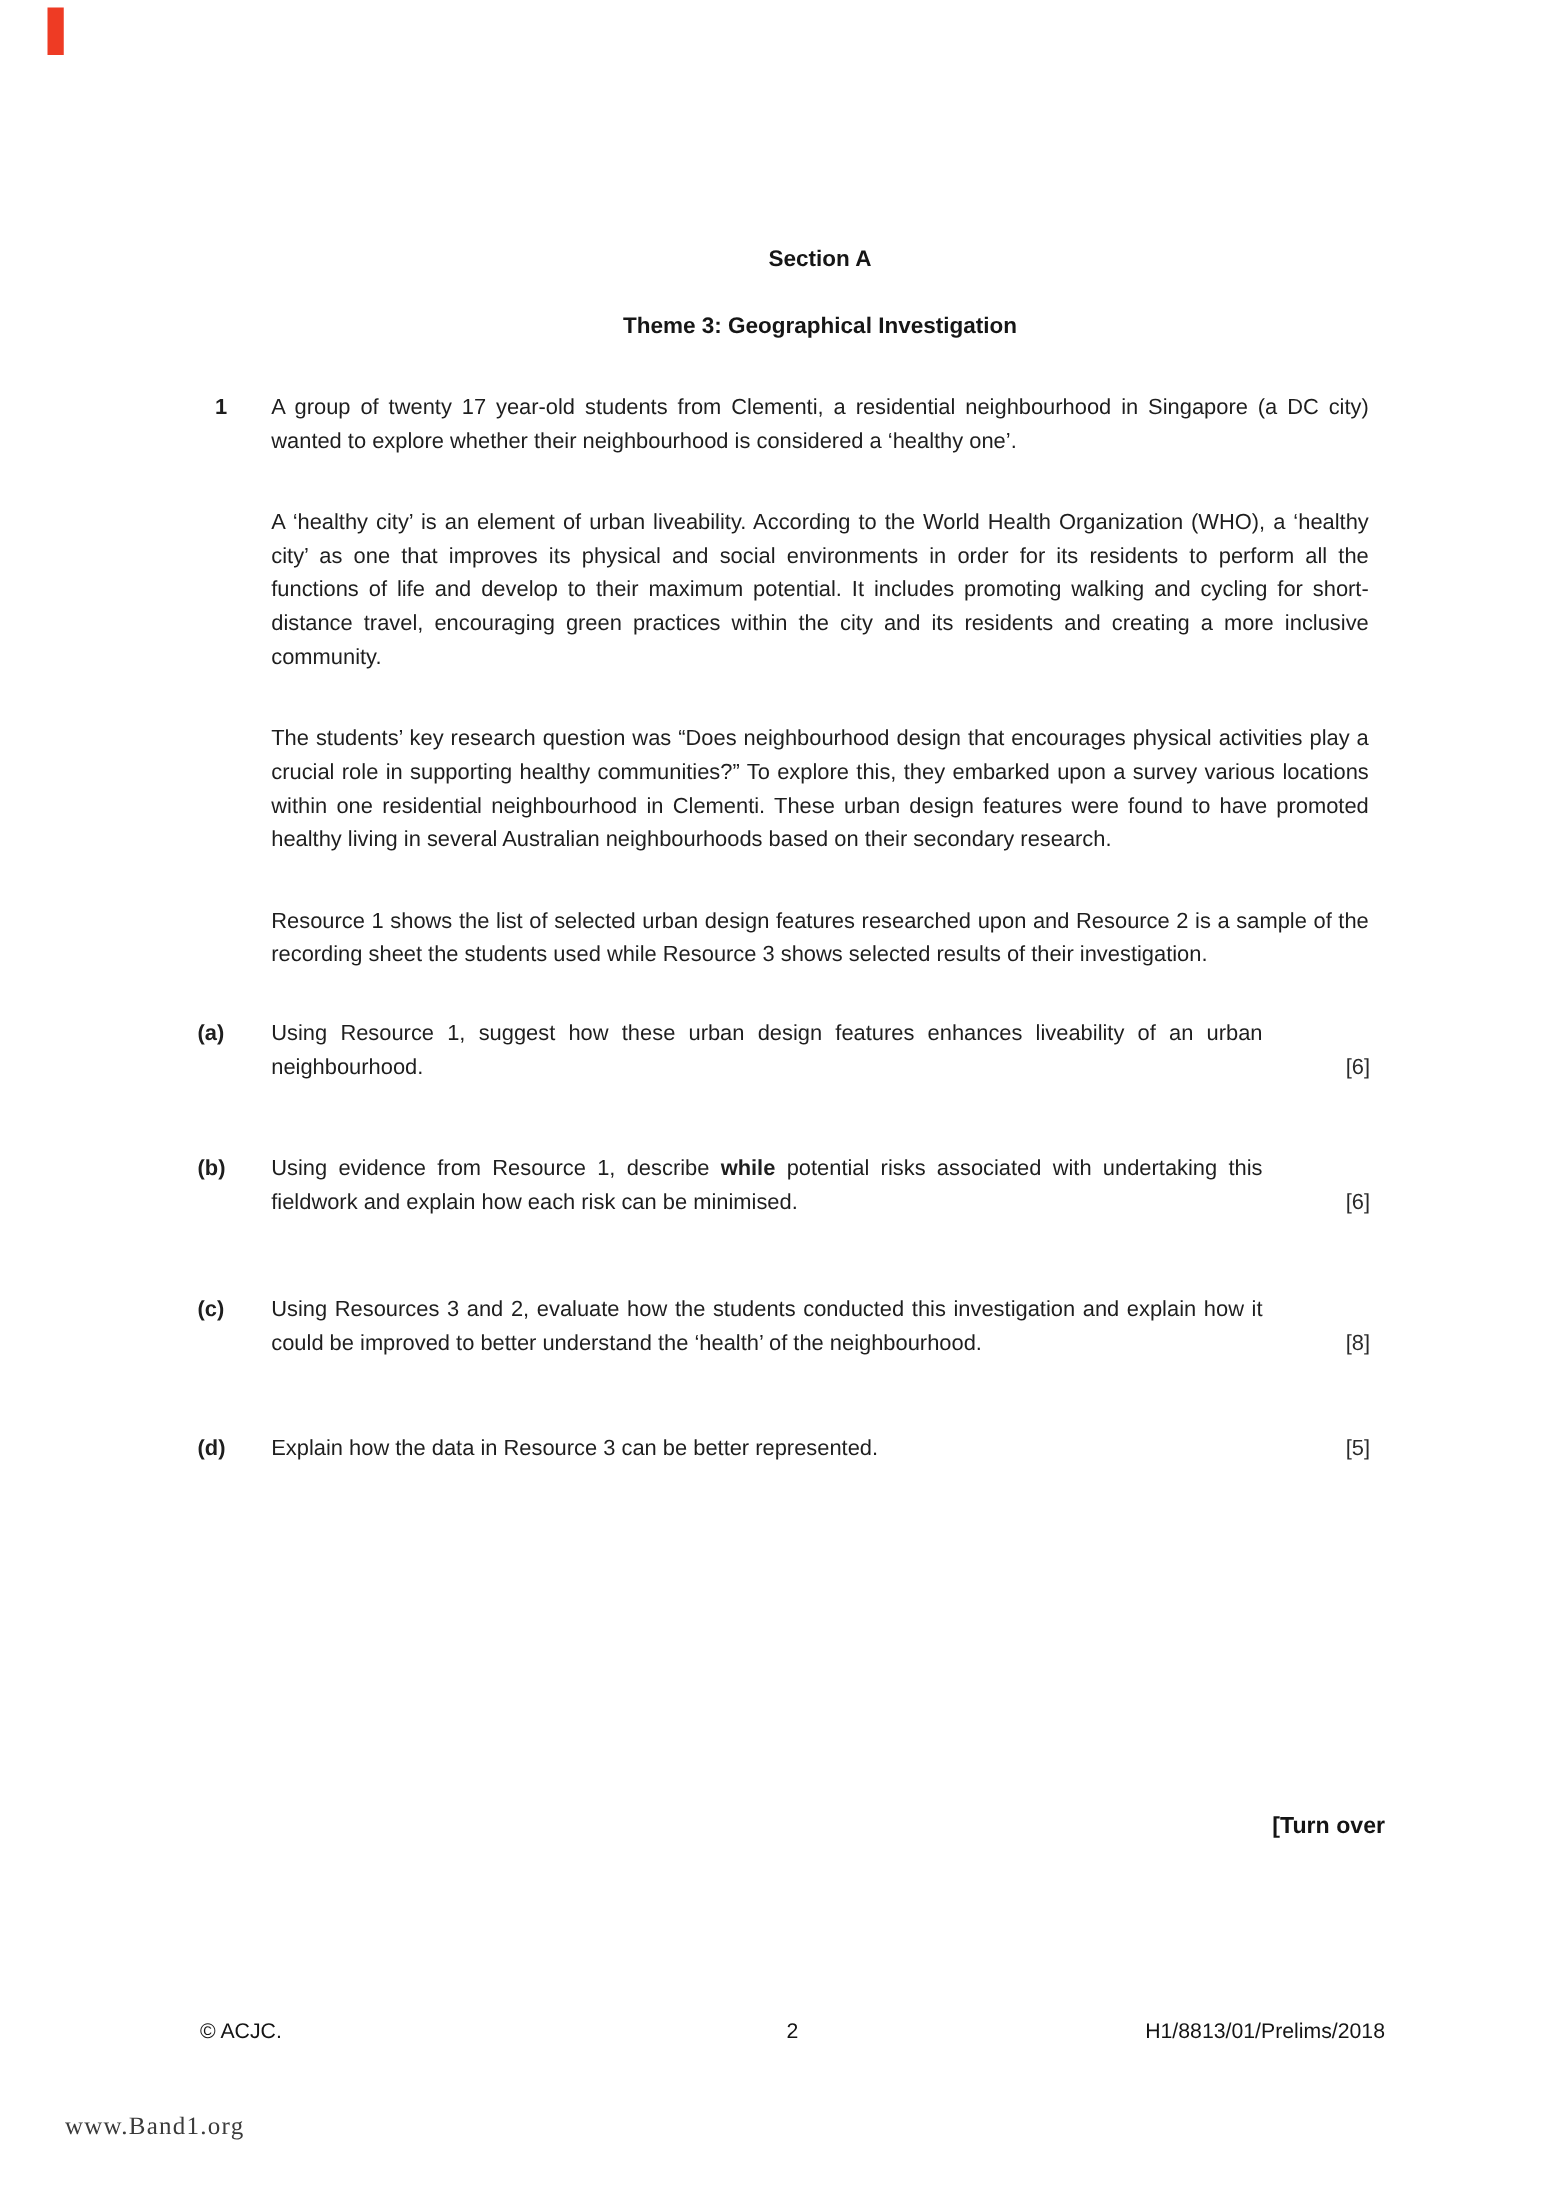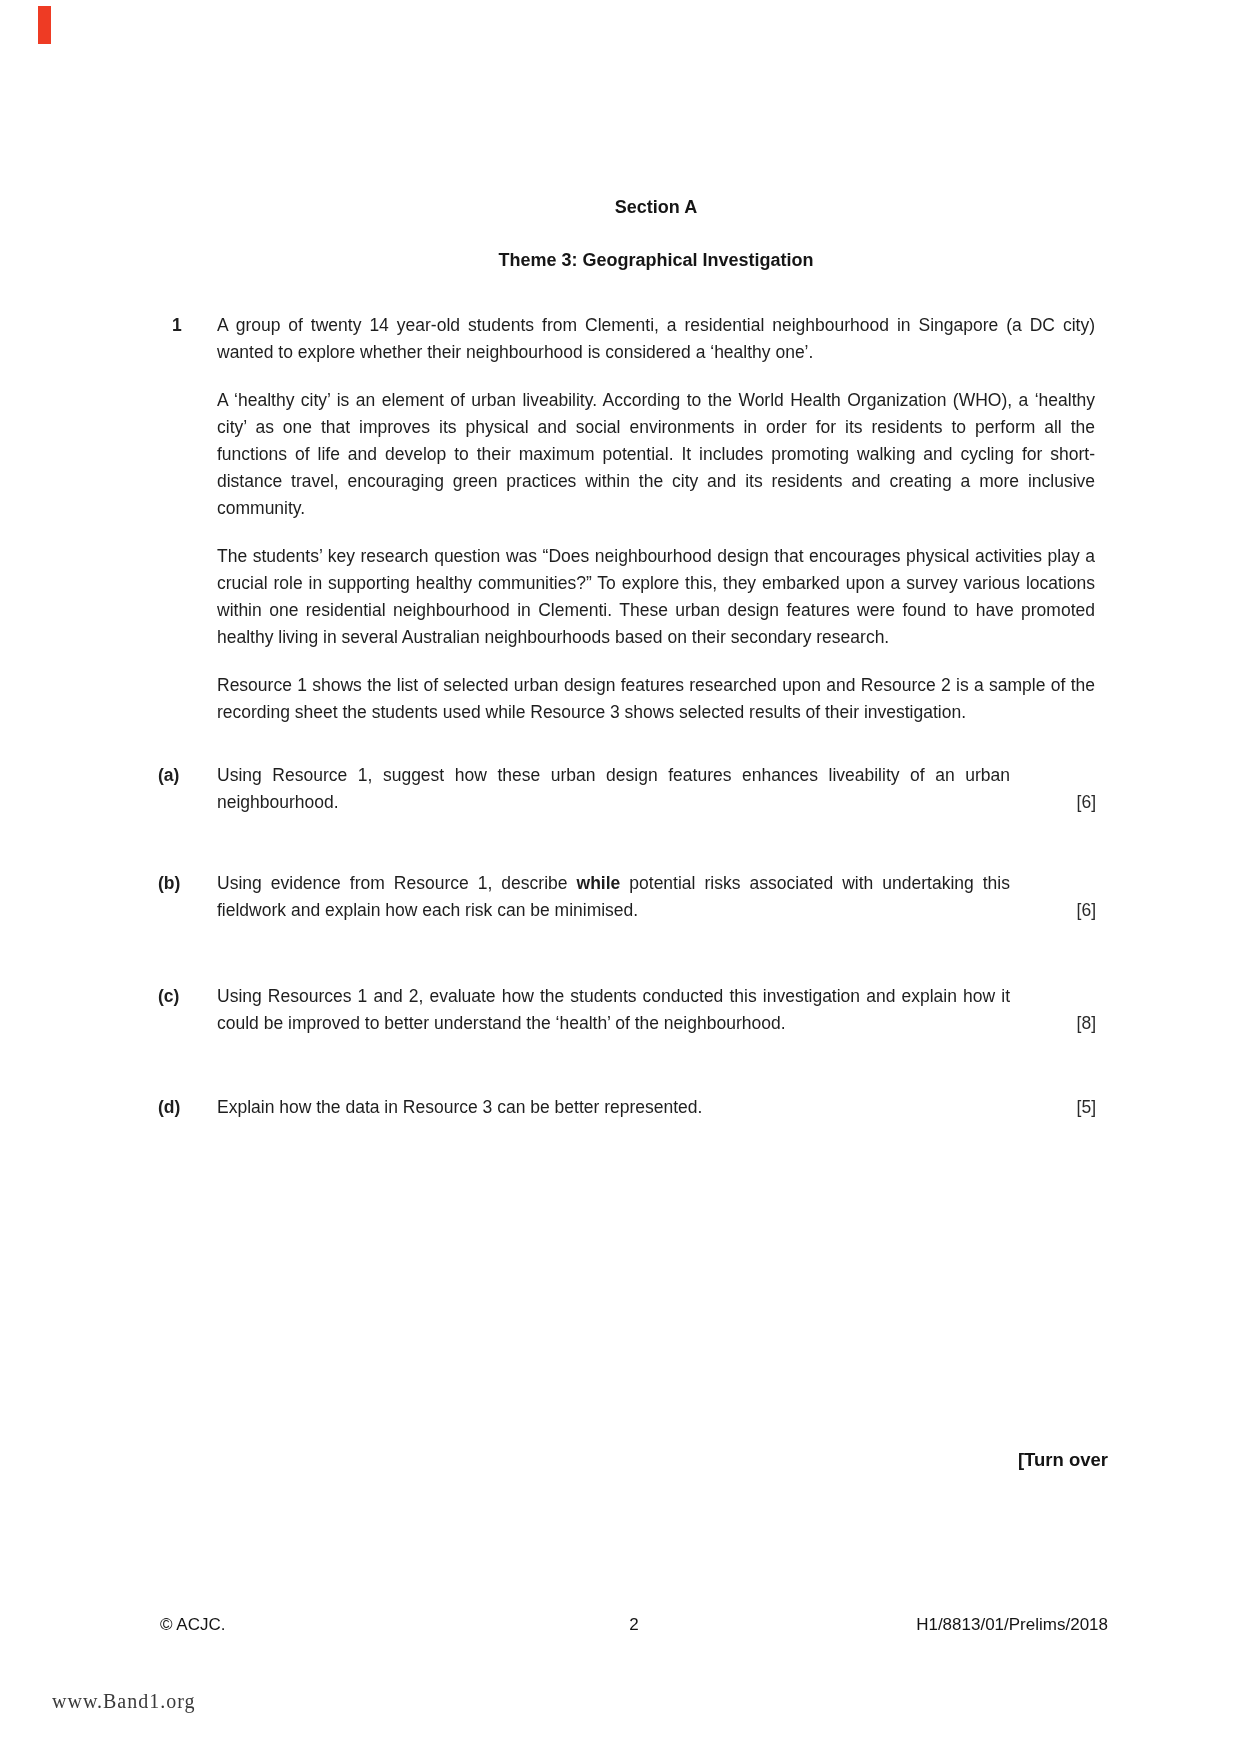--- a/index.html
+++ b/index.html
@@ -49,21 +49,21 @@
     line-height: 27px;
     flex: none;
   }
   .qbody { width: 878px; flex: none; }
   .qbody p {
     margin: 0;
     font-size: 17.5px;
     line-height: 27px;
     text-align: justify;
   }
-  .qbody p + p { margin-top: 21px; }
+  .qbody p + p { margin-top: 38px; }
   .subq {
     display: flex;
     width: 938px;
     align-items: flex-start;
   }
   .subq-a { margin-top: 36px; }
   .subq-b { margin-top: 54px; }
   .subq-c { margin-top: 59px; }
   .subq-d { margin-top: 57px; }
   .qletter {
@@ -128,42 +128,42 @@
   <div class="red-mark"></div>
 
   <div class="doc">
 
     <div class="heading section">Section A</div>
     <div class="heading theme">Theme 3: Geographical Investigation</div>
 
     <div class="q1row">
       <div class="qnum">1</div>
       <div class="qbody">
-        <p>A group of twenty 14 year-old students from Clementi, a residential neighbourhood in Singapore (a DC city) wanted to explore whether their neighbourhood is considered a ‘healthy one’.</p>
+        <p>A group of twenty 17 year-old students from Clementi, a residential neighbourhood in Singapore (a DC city) wanted to explore whether their neighbourhood is considered a ‘healthy one’.</p>
         <p>A ‘healthy city’ is an element of urban liveability. According to the World Health Organization (WHO), a ‘healthy city’ as one that improves its physical and social environments in order for its residents to perform all the functions of life and develop to their maximum potential. It includes promoting walking and cycling for short-distance travel, encouraging green practices within the city and its residents and creating a more inclusive community.</p>
         <p>The students’ key research question was “Does neighbourhood design that encourages physical activities play a crucial role in supporting healthy communities?” To explore this, they embarked upon a survey various locations within one residential neighbourhood in Clementi. These urban design features were found to have promoted healthy living in several Australian neighbourhoods based on their secondary research.</p>
         <p>Resource 1 shows the list of selected urban design features researched upon and Resource 2 is a sample of the recording sheet the students used while Resource 3 shows selected results of their investigation.</p>
       </div>
     </div>
 
     <div class="subq subq-a">
       <div class="qletter">(a)</div>
       <div class="subq-text"><span>Using Resource 1, suggest how these urban design features enhances liveability of an urban neighbourhood.</span><b></b><span></span></div>
       <div class="subq-mark">[6]</div>
     </div>
 
     <div class="subq subq-b">
       <div class="qletter">(b)</div>
       <div class="subq-text"><span>Using evidence from Resource 1, describe </span><b>while</b><span> potential risks associated with undertaking this fieldwork and explain how each risk can be minimised.</span></div>
       <div class="subq-mark">[6]</div>
     </div>
 
     <div class="subq subq-c">
       <div class="qletter">(c)</div>
-      <div class="subq-text"><span>Using Resources 1 and 2, evaluate how the students conducted this investigation and explain how it could be improved to better understand the ‘health’ of the neighbourhood.</span><b></b><span></span></div>
+      <div class="subq-text"><span>Using Resources 3 and 2, evaluate how the students conducted this investigation and explain how it could be improved to better understand the ‘health’ of the neighbourhood.</span><b></b><span></span></div>
       <div class="subq-mark">[8]</div>
     </div>
 
     <div class="subq subq-d">
       <div class="qletter">(d)</div>
       <div class="subq-text"><span>Explain how the data in Resource 3 can be better represented.</span><b></b><span></span></div>
       <div class="subq-mark">[5]</div>
     </div>
 
   </div>

